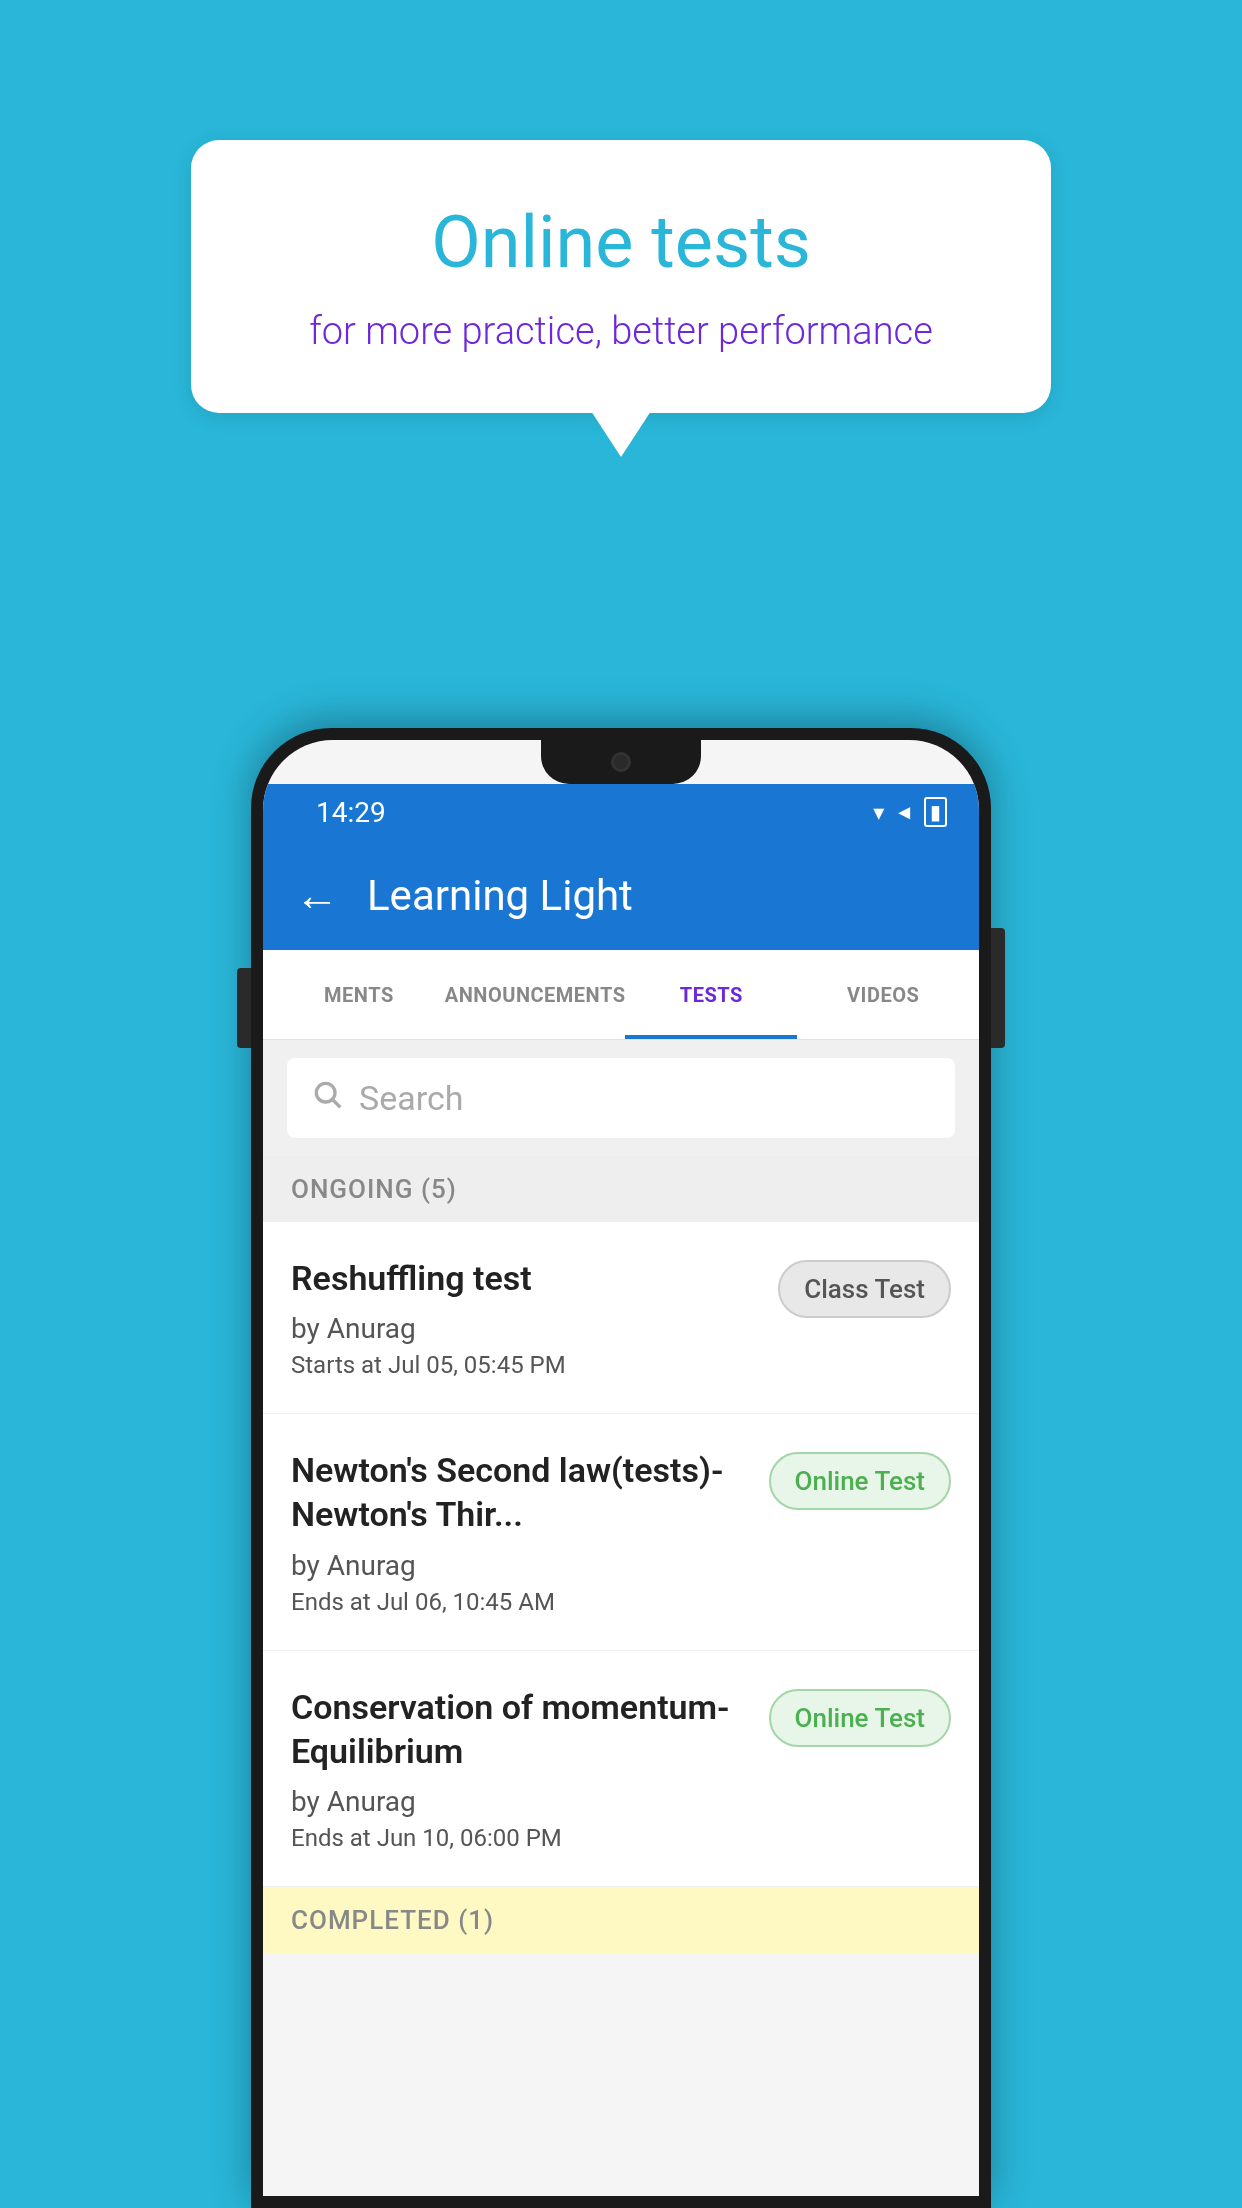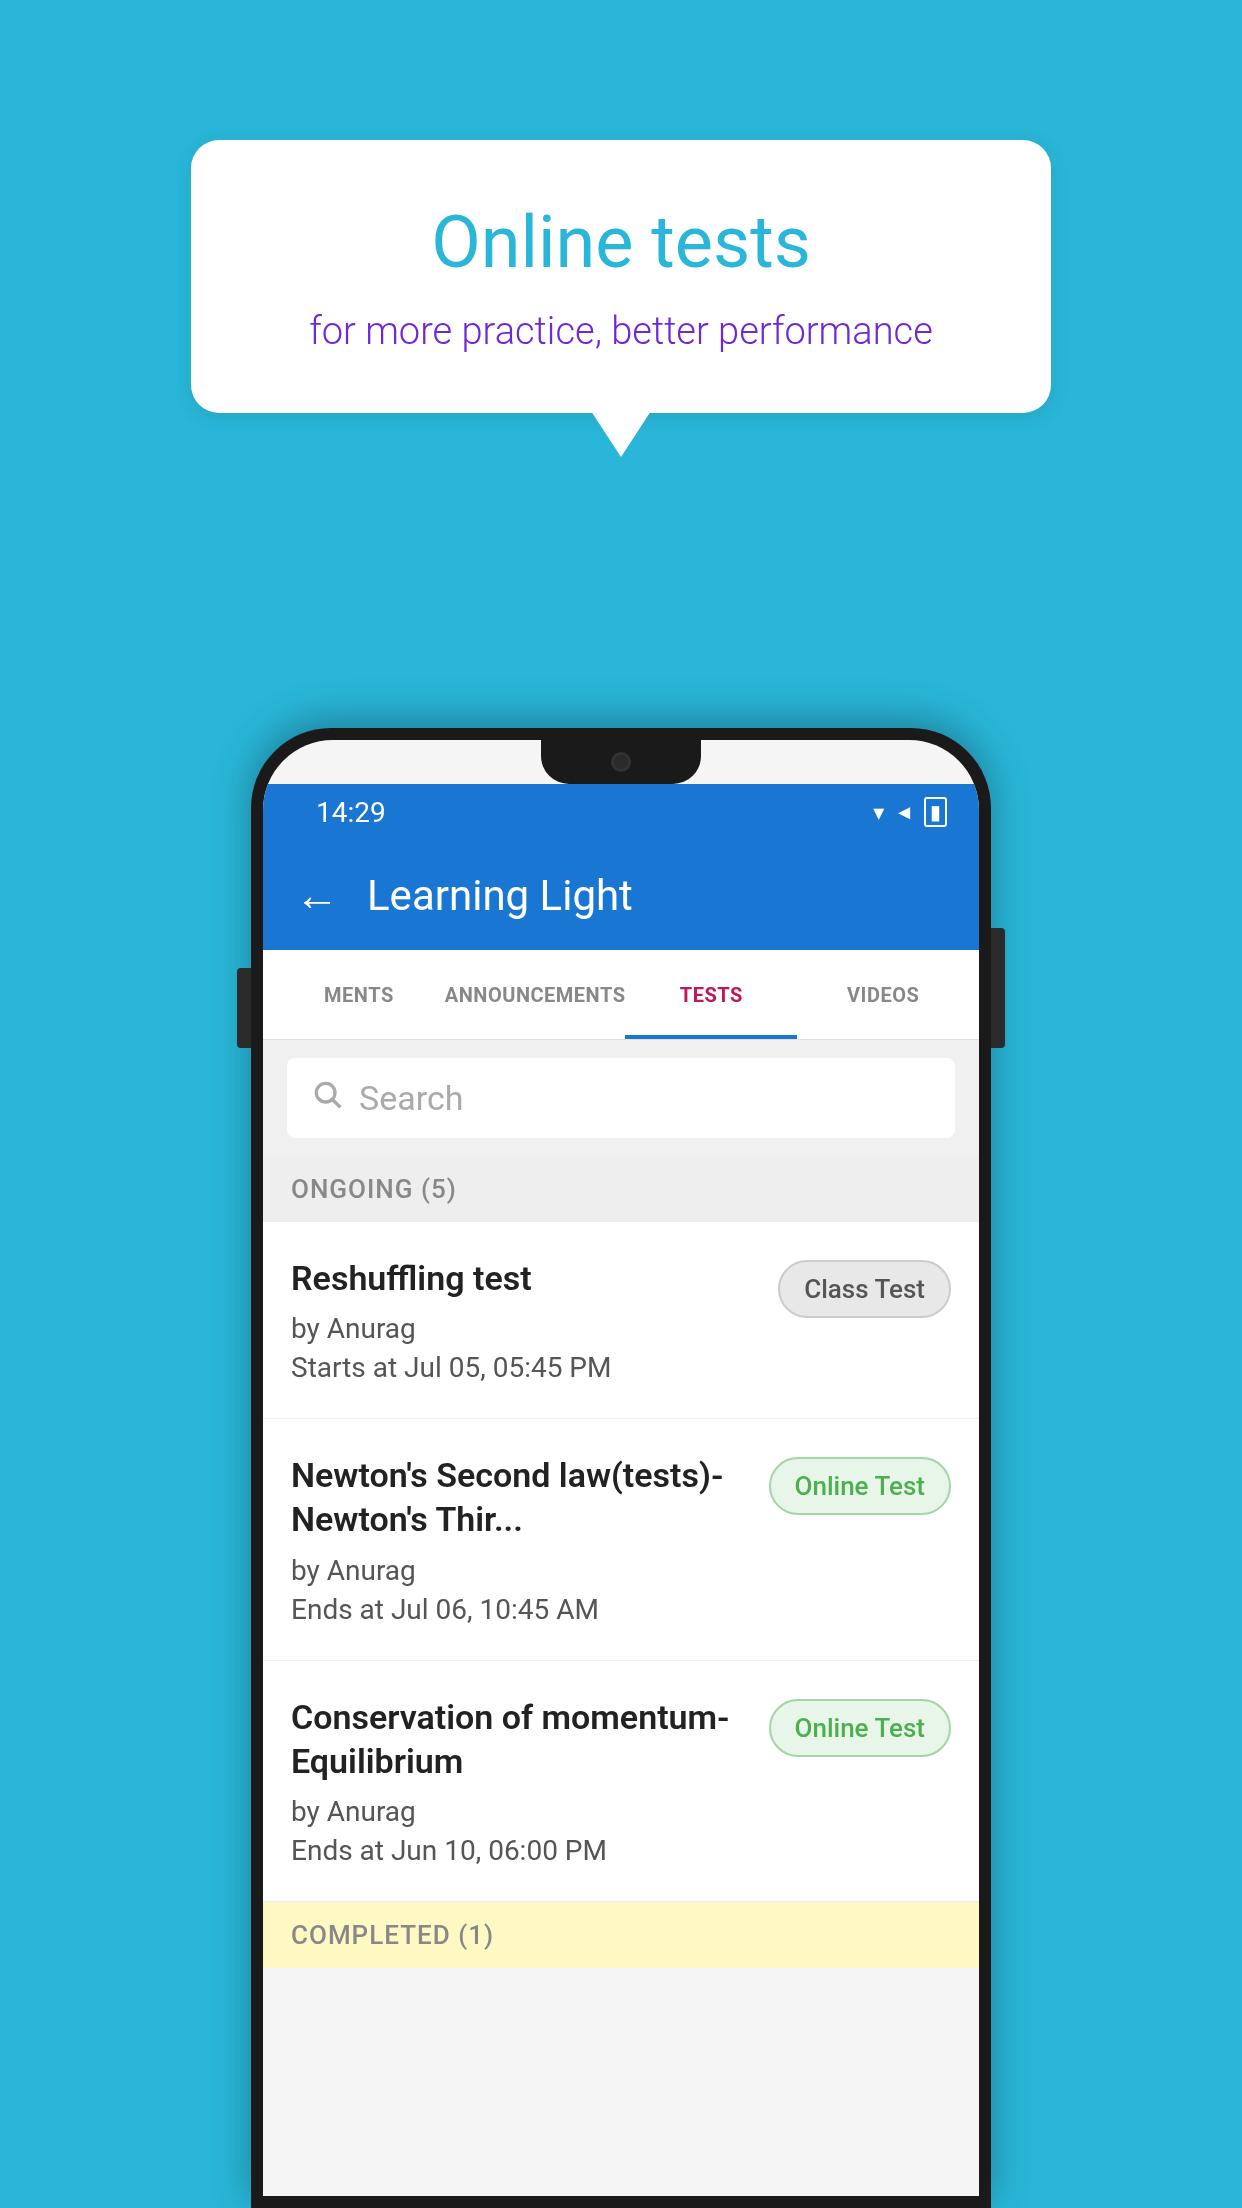--- a/index.html
+++ b/index.html
@@ -199,21 +199,21 @@
       font-size: 20px;
       color: #888;
       font-weight: 700;
       letter-spacing: 0.5px;
       cursor: pointer;
       position: relative;
       text-transform: uppercase;
     }
 
     .tab-item.active {
-      color: #be185d;
+      color: #6d28d9;
     }
 
     .tab-item.active::after {
       content: '';
       position: absolute;
       bottom: 0;
       left: 0;
       right: 0;
       height: 4px;
       background: #1976d2;
@@ -284,21 +284,21 @@
       line-height: 1.3;
     }
 
     .test-author {
       font-size: 28px;
       color: #555;
       margin-bottom: 6px;
     }
 
     .test-time {
-      font-size: 28px;
+      font-size: 24px;
       color: #555;
     }
 
     .test-badge {
       border-radius: 30px;
       padding: 12px 24px;
       font-size: 26px;
       font-weight: 500;
       white-space: nowrap;
       margin-top: 4px;

